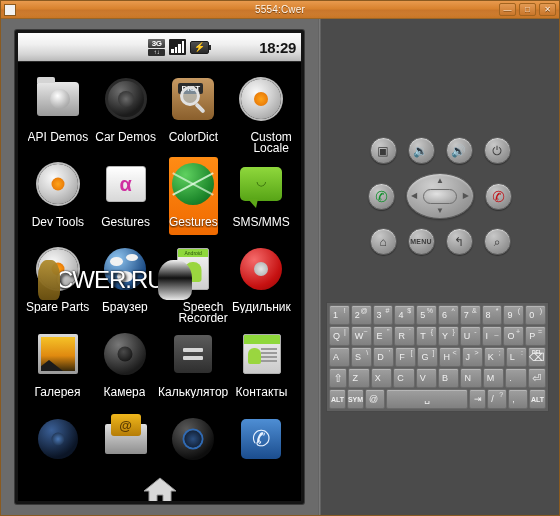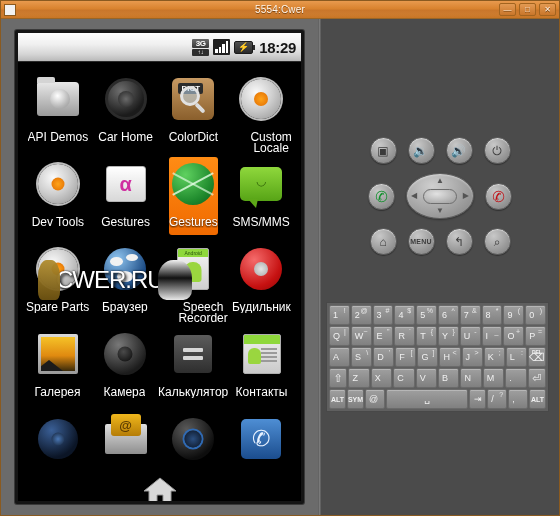--- a/index.html
+++ b/index.html
@@ -136,21 +136,21 @@
     display: flex; align-items: center; justify-content: center;
   }
   .icon-battery::after {
     content:''; position: absolute; right: -3px; top: 3px;
     width: 2px; height: 5px; background:#2a2a2a;
   }
   .icon-battery span { color: #7ee04a; font-size: 9px; line-height: 1; font-weight: bold; }
 
   .sb-time {
     font-size: 15px; color: #151515; font-weight: bold;
-    letter-spacing: -.3px; padding-left: 2px;
+    letter-spacing: -.3px; padding-left: 2px; margin-left: 44px;
   }
 
   
   .appgrid {
     position: relative;
     padding: 9px 6px 0 6px;
     height: calc(100% - 29px);
     background: #000;
   }
   .approw {
@@ -572,21 +572,21 @@
                 <div class="ic-folder">
                     <div class="fg"></div>
                   </div>
               </div>
               <div class="applabel">API Demos</div>
             </div>
             <div class="appcell">
               <div class="appicon">
                   <div class="ic-wheel"></div>
                 </div>
-              <div class="applabel">Car Home</div>
+              <div class="applabel">Car Demos</div>
             </div>
             <div class="appcell">
               <div class="appicon">
                 <div class="ic-dict">
                     <div class="tag">DICT</div>
                     <div class="mag"></div>
                   </div>
               </div>
               <div class="applabel">ColorDict</div>
             </div>

